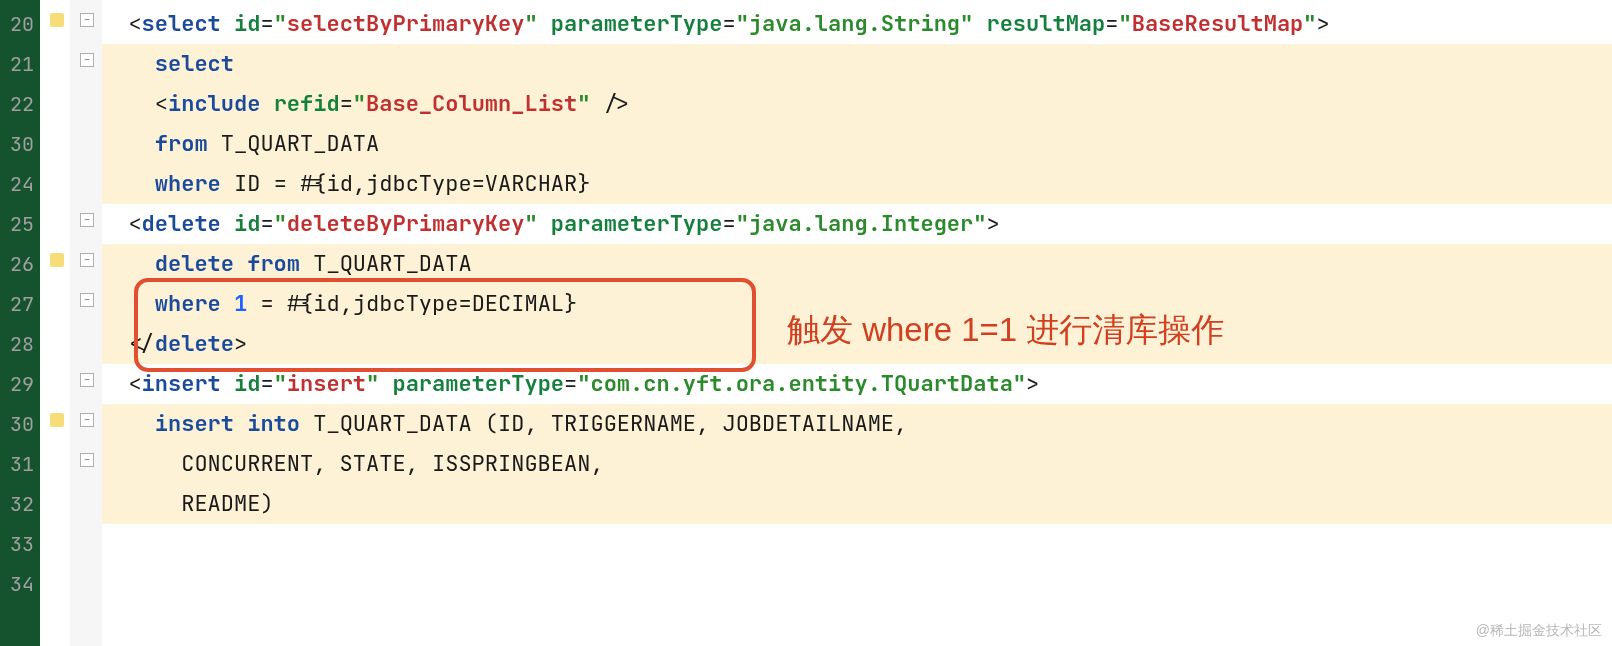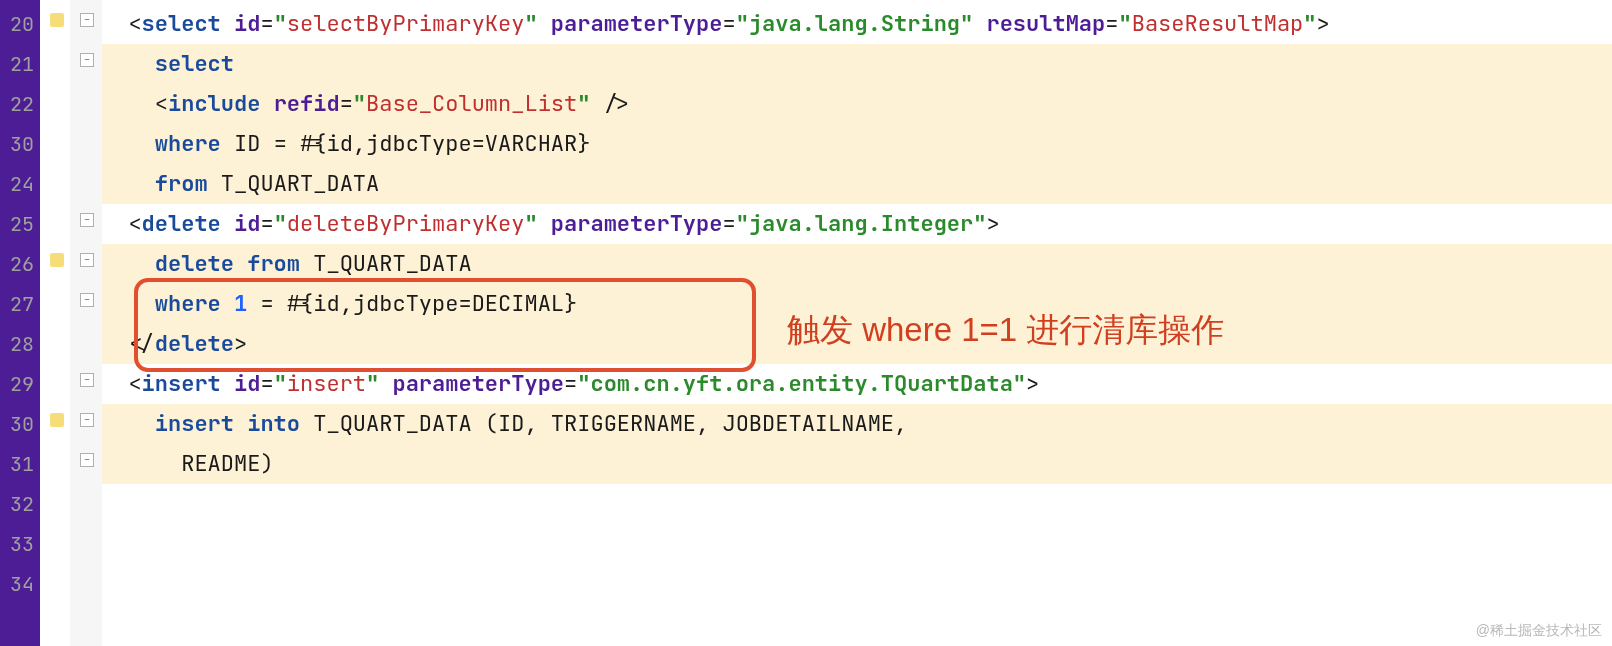--- a/index.html
+++ b/index.html
@@ -11,21 +11,21 @@
     height: 646px;
     overflow: hidden;
     position: relative;
   }
   .editor {
     display: flex;
     height: 100%;
   }
   .gutter {
     width: 40px;
-    background: #4c1d95;
+    background: #14532d;
     text-align: right;
     color: #a0a0a0;
     padding-top: 4px;
     flex-shrink: 0;
   }
   .gutter .ln {
     height: 40px;
     line-height: 40px;
     padding-right: 6px;
     font-size: 20px;
@@ -63,23 +63,23 @@
   }
   .line {
     height: 40px;
     line-height: 40px;
     white-space: pre;
     padding-left: 0;
     position: relative;
   }
   .hl { background: #fdf2d6; }
   .tag { color: #1a4a9c; font-weight: 600; }
-  .attr { color: #4c1d95; font-weight: 600; }
+  .attr { color: #15803d; font-weight: 600; }
   .str { color: #2b8a2b; font-weight: 600; }
-  .str-red { color: #c03030; font-weight: 400; }
+  .str-red { color: #c03030; font-weight: 700; }
   .kw { color: #1a4a9c; font-weight: 600; }
   .num { color: #2060ff; font-weight: 600; }
   .plain { color: #1a1a1a; }
   .punct { color: #1a1a1a; }
 
   .callout-box {
     position: absolute;
     border: 4px solid #e05030;
     border-radius: 14px;
     pointer-events: none;
@@ -139,38 +139,39 @@
   </div>
 
   <div class="code">
 
     <div class="line"><span class="plain">  </span><span class="punct">&lt;</span><span class="tag">select</span><span> </span><span class="attr">id</span><span class="punct">=</span><span class="str">"</span><span class="str-red">selectByPrimaryKey</span><span class="str">"</span><span> </span><span class="attr">parameterType</span><span class="punct">=</span><span class="str">"</span><span class="str">java.lang.String</span><span class="str">"</span><span> </span><span class="attr">resultMap</span><span class="punct">=</span><span class="str">"</span><span class="str-red">BaseResultMap</span><span class="str">"</span><span class="punct">&gt;</span></div>
 
     <div class="line hl"><span class="plain">    </span><span class="kw">select</span></div>
 
     <div class="line hl"><span class="plain">    </span><span class="punct">&lt;</span><span class="tag">include</span><span> </span><span class="attr">refid</span><span class="punct">=</span><span class="str">"</span><span class="str-red">Base_Column_List</span><span class="str">"</span><span> </span><span class="punct">/&gt;</span></div>
 
+    <div class="line hl"><span class="plain">    </span><span class="kw">from</span><span class="plain"> </span><span class="plain">T_QUART_DATA</span></div>
+
     <div class="line hl"><span class="plain">    </span><span class="kw">where</span><span class="plain"> ID = #{id,jdbcType=VARCHAR}</span></div>
-
-    <div class="line hl"><span class="plain">    </span><span class="kw">from</span><span class="plain"> </span><span class="plain">T_QUART_DATA</span></div>
 
 
     <div class="line"><span class="plain">  </span><span class="punct">&lt;</span><span class="tag">delete</span><span> </span><span class="attr">id</span><span class="punct">=</span><span class="str">"</span><span class="str-red">deleteByPrimaryKey</span><span class="str">"</span><span> </span><span class="attr">parameterType</span><span class="punct">=</span><span class="str">"</span><span class="str">java.lang.Integer</span><span class="str">"</span><span class="punct">&gt;</span></div>
 
     <div class="line hl"><span class="plain">    </span><span class="kw">delete</span><span> </span><span class="kw">from</span><span> </span><span class="plain">T_QUART_DATA</span></div>
 
     <div class="line hl"><span class="plain">    </span><span class="kw">where</span><span> </span><span class="num">1</span><span class="plain"> = #{id,jdbcType=DECIMAL}</span></div>
 
     <div class="line hl"><span class="plain">  </span><span class="punct">&lt;/</span><span class="tag">delete</span><span class="punct">&gt;</span></div>
 
     <div class="line"><span class="plain">  </span><span class="punct">&lt;</span><span class="tag">insert</span><span> </span><span class="attr">id</span><span class="punct">=</span><span class="str">"</span><span class="str-red">insert</span><span class="str">"</span><span> </span><span class="attr">parameterType</span><span class="punct">=</span><span class="str">"</span><span class="str">com.cn.yft.ora.entity.TQuartData</span><span class="str">"</span><span class="punct">&gt;</span></div>
 
     <div class="line hl"><span class="plain">    </span><span class="kw">insert</span><span> </span><span class="kw">into</span><span class="plain"> T_QUART_DATA (ID, TRIGGERNAME, JOBDETAILNAME,</span></div>
 
 
+    <div class="line hl"><span class="plain">      </span><span class="plain">CONCURRENT, STATE, ISSPRINGBEAN,</span></div>
 
     <div class="line hl"><span class="plain">      </span><span class="plain">README)</span></div>
 
     <div class="callout-box" style="top:278px;left:32px;width:622px;height:94px"></div>
     <div class="callout-text" style="top:308px;left:685px">触发 where 1=1 进行清库操作</div>
 
   </div>
 </div>
 
 <div class="watermark">@稀土掘金技术社区</div>

